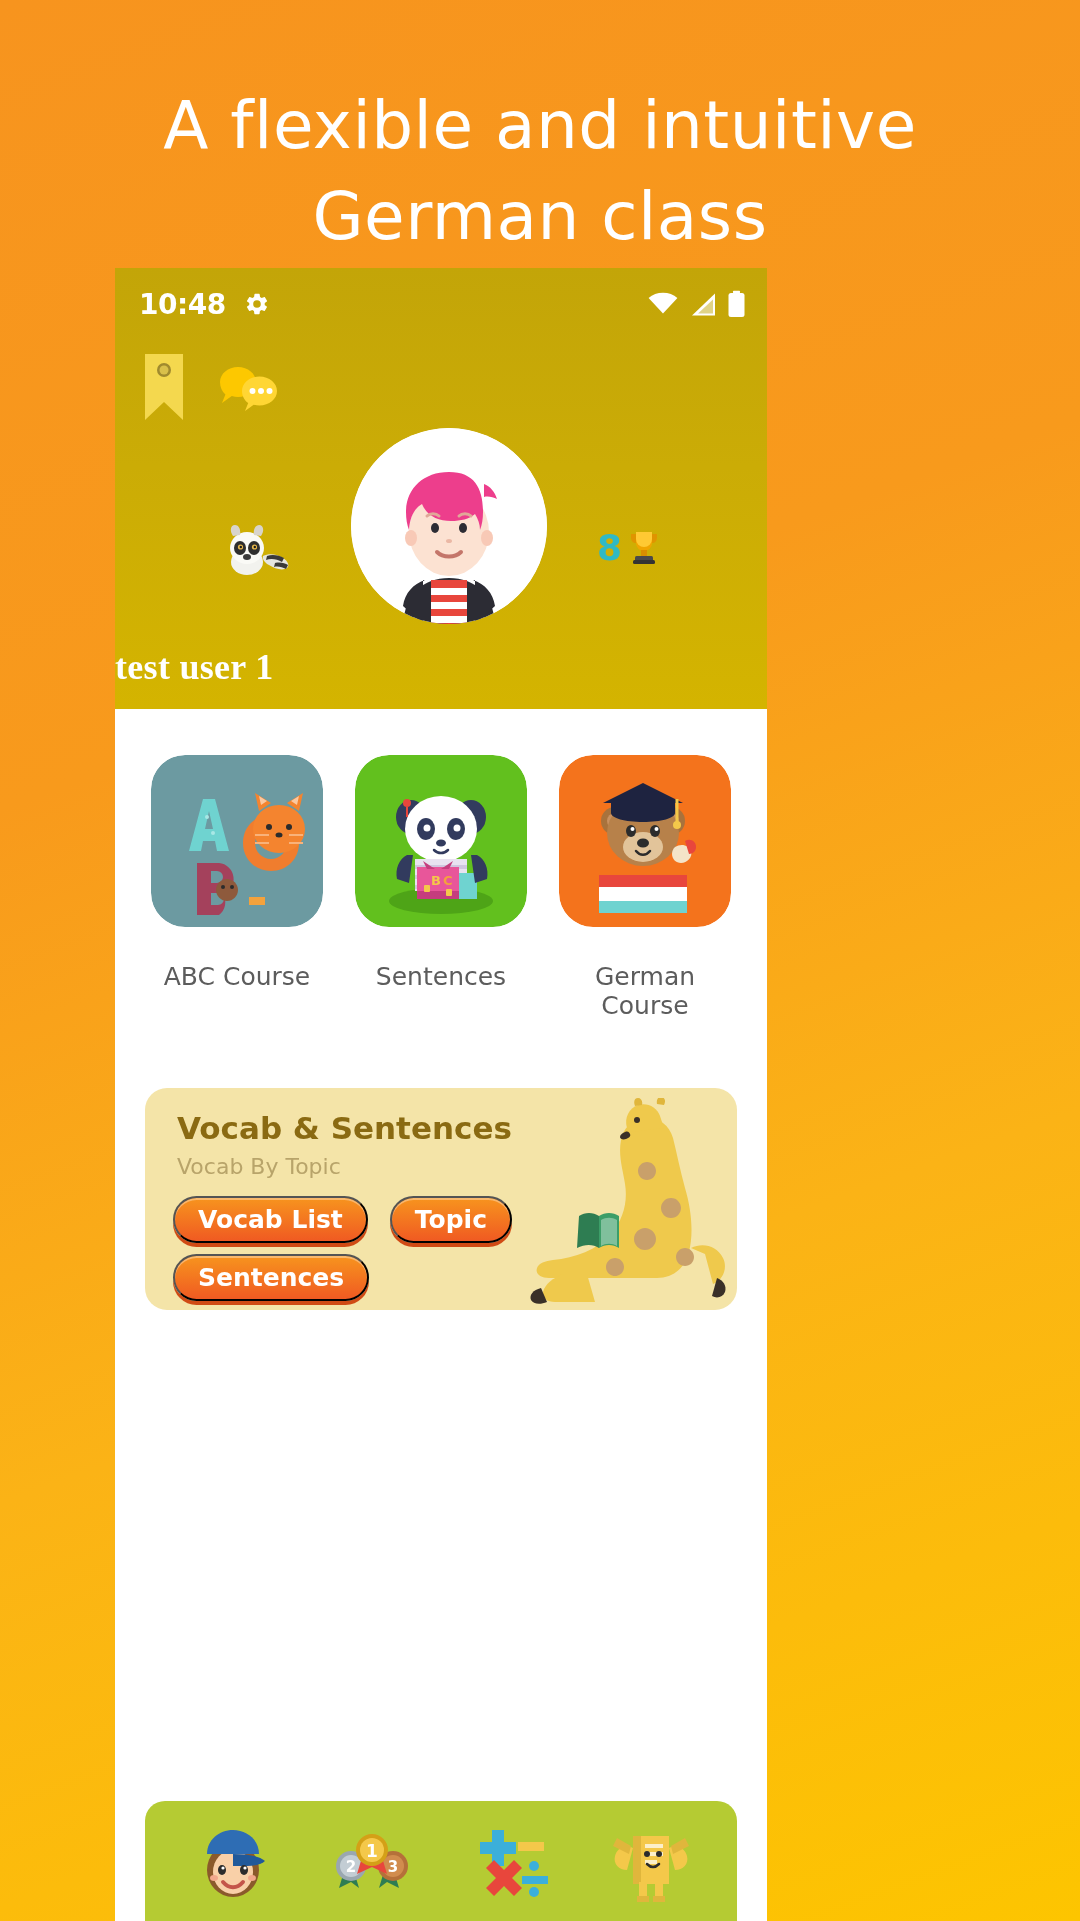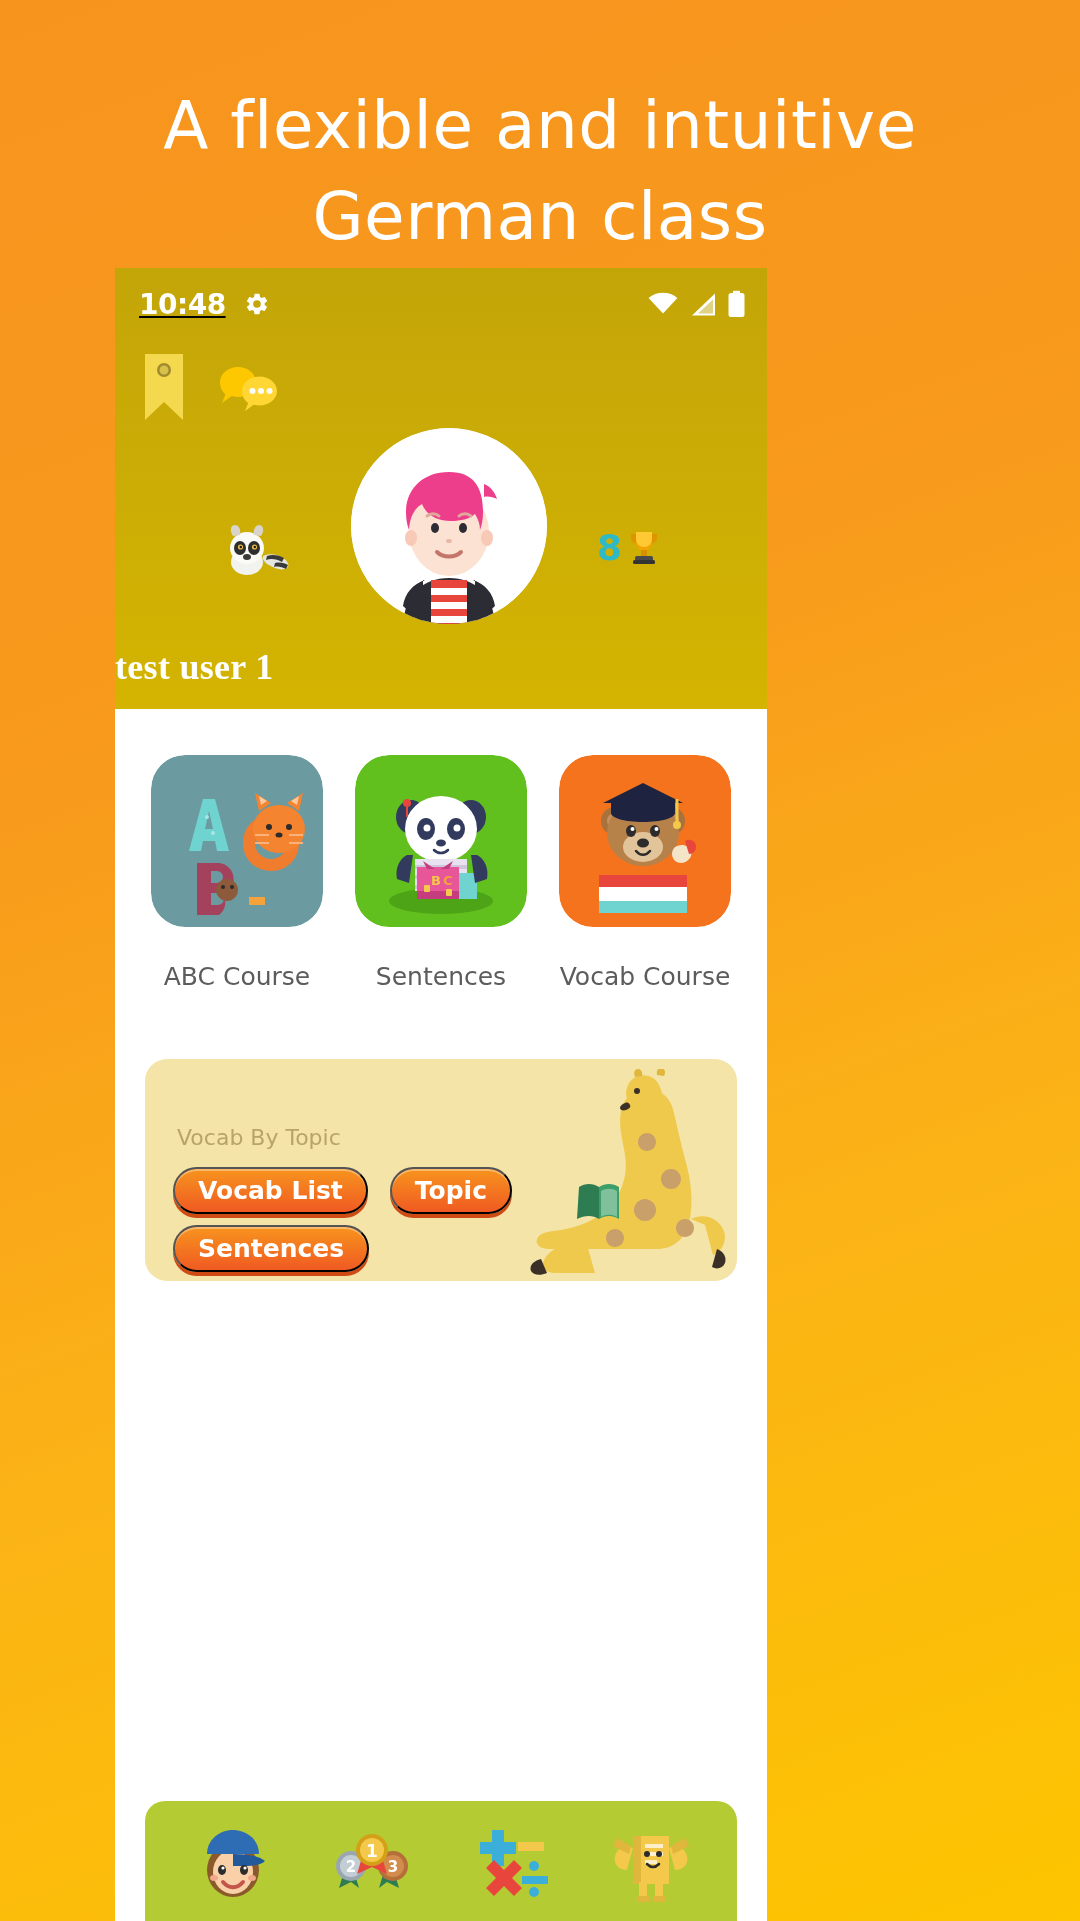--- a/index.html
+++ b/index.html
@@ -46,21 +46,21 @@
   }
 
   
   .statusbar {
     position: relative;
     height: 72px;
     display: flex;
     align-items: center;
     padding: 0 22px 0 24px;
   }
-  .sb-left { display: flex; align-items: center; gap: 18px; text-decoration: underline; }
+  .sb-left { display: flex; align-items: center; gap: 18px; }
   .sb-time {
     color: #FFFFFF; font-size: 28px; font-weight: 700;
     font-family: "DejaVu Sans", sans-serif; letter-spacing: -0.5px;
   }
   .sb-gear { width: 26px; height: 26px; display: block; }
   .sb-right {
     position: absolute; right: 22px; top: 50%;
     transform: translateY(-50%);
     display: flex; align-items: center; gap: 11px;
   }
@@ -357,25 +357,26 @@
         <path fill="#1E2340" d="M44 48h80l-40-20z"></path>
         <path fill="#1E2340" d="M52 48h64v10c0 5-14 9-32 9s-32-4-32-9V48z"></path>
         <path fill="#F4C84A" d="M118 44v24" stroke="#F4C84A" stroke-width="3"></path>
         <circle cx="118" cy="70" r="4" fill="#F4C84A"></circle>
         <path fill="#FFFFFF" d="M40 132h88v14H40z"></path>
         <path fill="#6FD3D0" d="M40 146h88v12H40z"></path>
         <path fill="#E8463C" d="M40 120h88v12H40z"></path>
         <path fill="#F4E4C8" d="M116 92c6-4 14-2 16 4 2 6-4 12-10 12-5 0-9-4-9-9 0-3 1-5 3-7z"></path>
         <path fill="#E8463C" d="M126 86c5-3 11 0 11 6 0 4-3 7-7 7l-4-13z"></path>
       </svg>
-      <div class="course-label">Vocab Course</div>
+      <div class="course-label">German Course</div>
     </div>
   </div>
 
   <div class="vocab-card">
+    <div class="vocab-title">Vocab &amp; Sentences</div>
     <div class="vocab-sub">Vocab By Topic</div>
 
     <div class="btn-row1">
       <button class="pill">Vocab List</button>
       <button class="pill">Topic</button>
     </div>
     <div class="btn-row2">
       <button class="pill">Sentences</button>
     </div>
 

